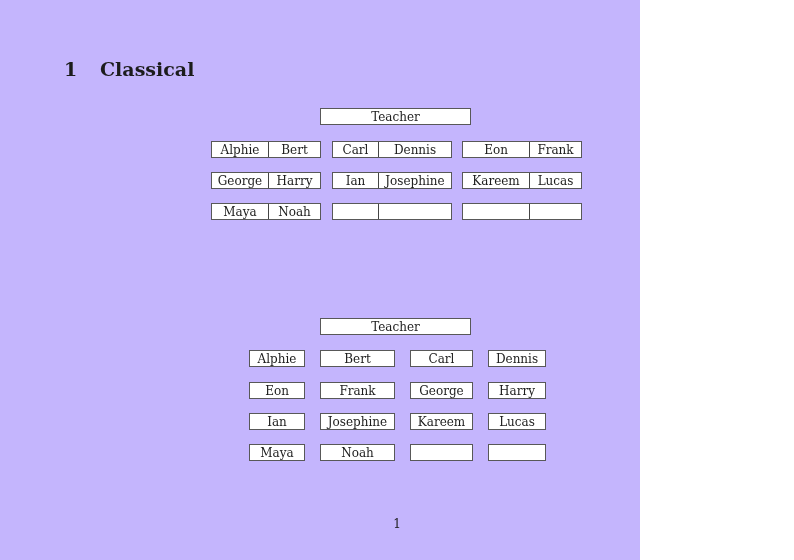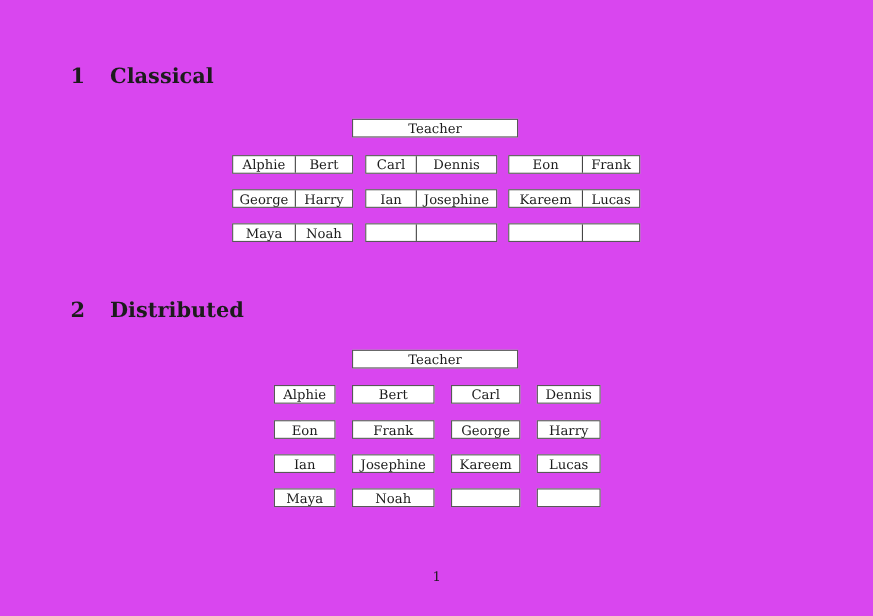--- a/index.html
+++ b/index.html
@@ -1,17 +1,17 @@
 <!DOCTYPE html>
 <html><head>
 <meta charset="utf-8">
 <style>
   html,body { margin:0; padding:0; background:#ffffff; }
   .page {
-    position:relative; width:794px; height:560px; background:#d946ef;
+    position:relative; width:640px; height:560px; background:#c4b5fd;
     font-family:"DejaVu Serif", serif; color:#1c1c1c; overflow:hidden;
   }
   .heading { position:absolute; left:64px; font-size:19px; font-weight:bold; white-space:nowrap; }
   .heading .num { display:inline-block; width:36px; }
   #heading-classical { top:58px; }
   #heading-distributed { top:271px; }
 
   .box {
     position:absolute; box-sizing:border-box; height:17px;
     border:1px solid #585858; background:#ffffff;
@@ -91,23 +91,20 @@
   </div>
   <div class="desk c-g2 cr3">
     <div class="cell first"></div>
     <div class="cell second"></div>
   </div>
   <div class="desk c-g3 cr3">
     <div class="cell first"></div>
     <div class="cell second"></div>
   </div>
 
-  <div class="heading" id="heading-distributed">
-    <span class="num">2</span><span>Distributed</span>
-  </div>
 
   <div class="box teach-d">
     <span>Teacher</span>
   </div>
 
   <div class="box d-c1 dr1">Alphie</div>
   <div class="box d-c2 dr1">Bert</div>
   <div class="box d-c3 dr1">Carl</div>
   <div class="box d-c4 dr1">Dennis</div>
 

